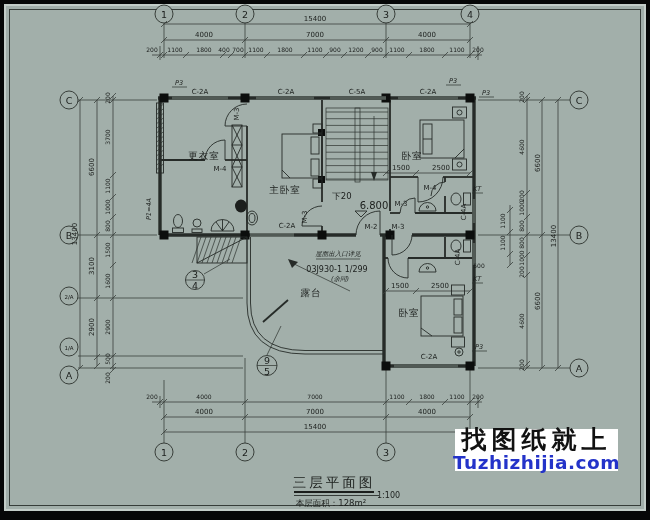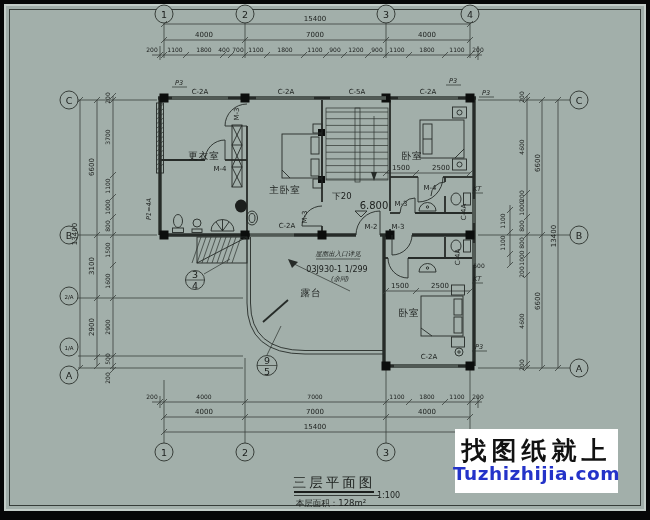--- a/index.html
+++ b/index.html
@@ -21,21 +21,21 @@
   .sub{font-size:8.5px;text-anchor:middle;}
   .sc{font-size:8px;}
   .thin{stroke:#2c322e;stroke-width:0.7;fill:none;}
   .dim{stroke:#3a403c;stroke-width:0.8;fill:none;}
   .wall{stroke:#262b28;stroke-width:3.4;fill:none;}
   .wall2{stroke:#262b28;stroke-width:1.8;fill:none;}
   .fix{stroke:#262b28;stroke-width:0.9;fill:none;}
   .col{fill:#0c0e0d;}
   .win{fill:#515a55;}
   .bub{fill:#a2afaa;stroke:#2c322e;stroke-width:0.9;}
-  .wm{position:absolute;left:455px;top:429px;width:163px;height:64px;background:#ffffff;
+  .wm{position:absolute;left:455px;top:429px;width:163px;height:42px;background:#ffffff;
     display:flex;flex-direction:column;align-items:center;justify-content:center;line-height:1.05;}
   .wm1{font-size:25px;font-weight:bold;color:#111111;letter-spacing:5px;white-space:nowrap;}
   .wm2{font-size:18.5px;font-weight:bold;color:#2433c9;letter-spacing:0.5px;white-space:nowrap;}
 </style>
 </head>
 <body>
 
 <div class="sheet">
     <div class="frame2"></div>
   </div>

